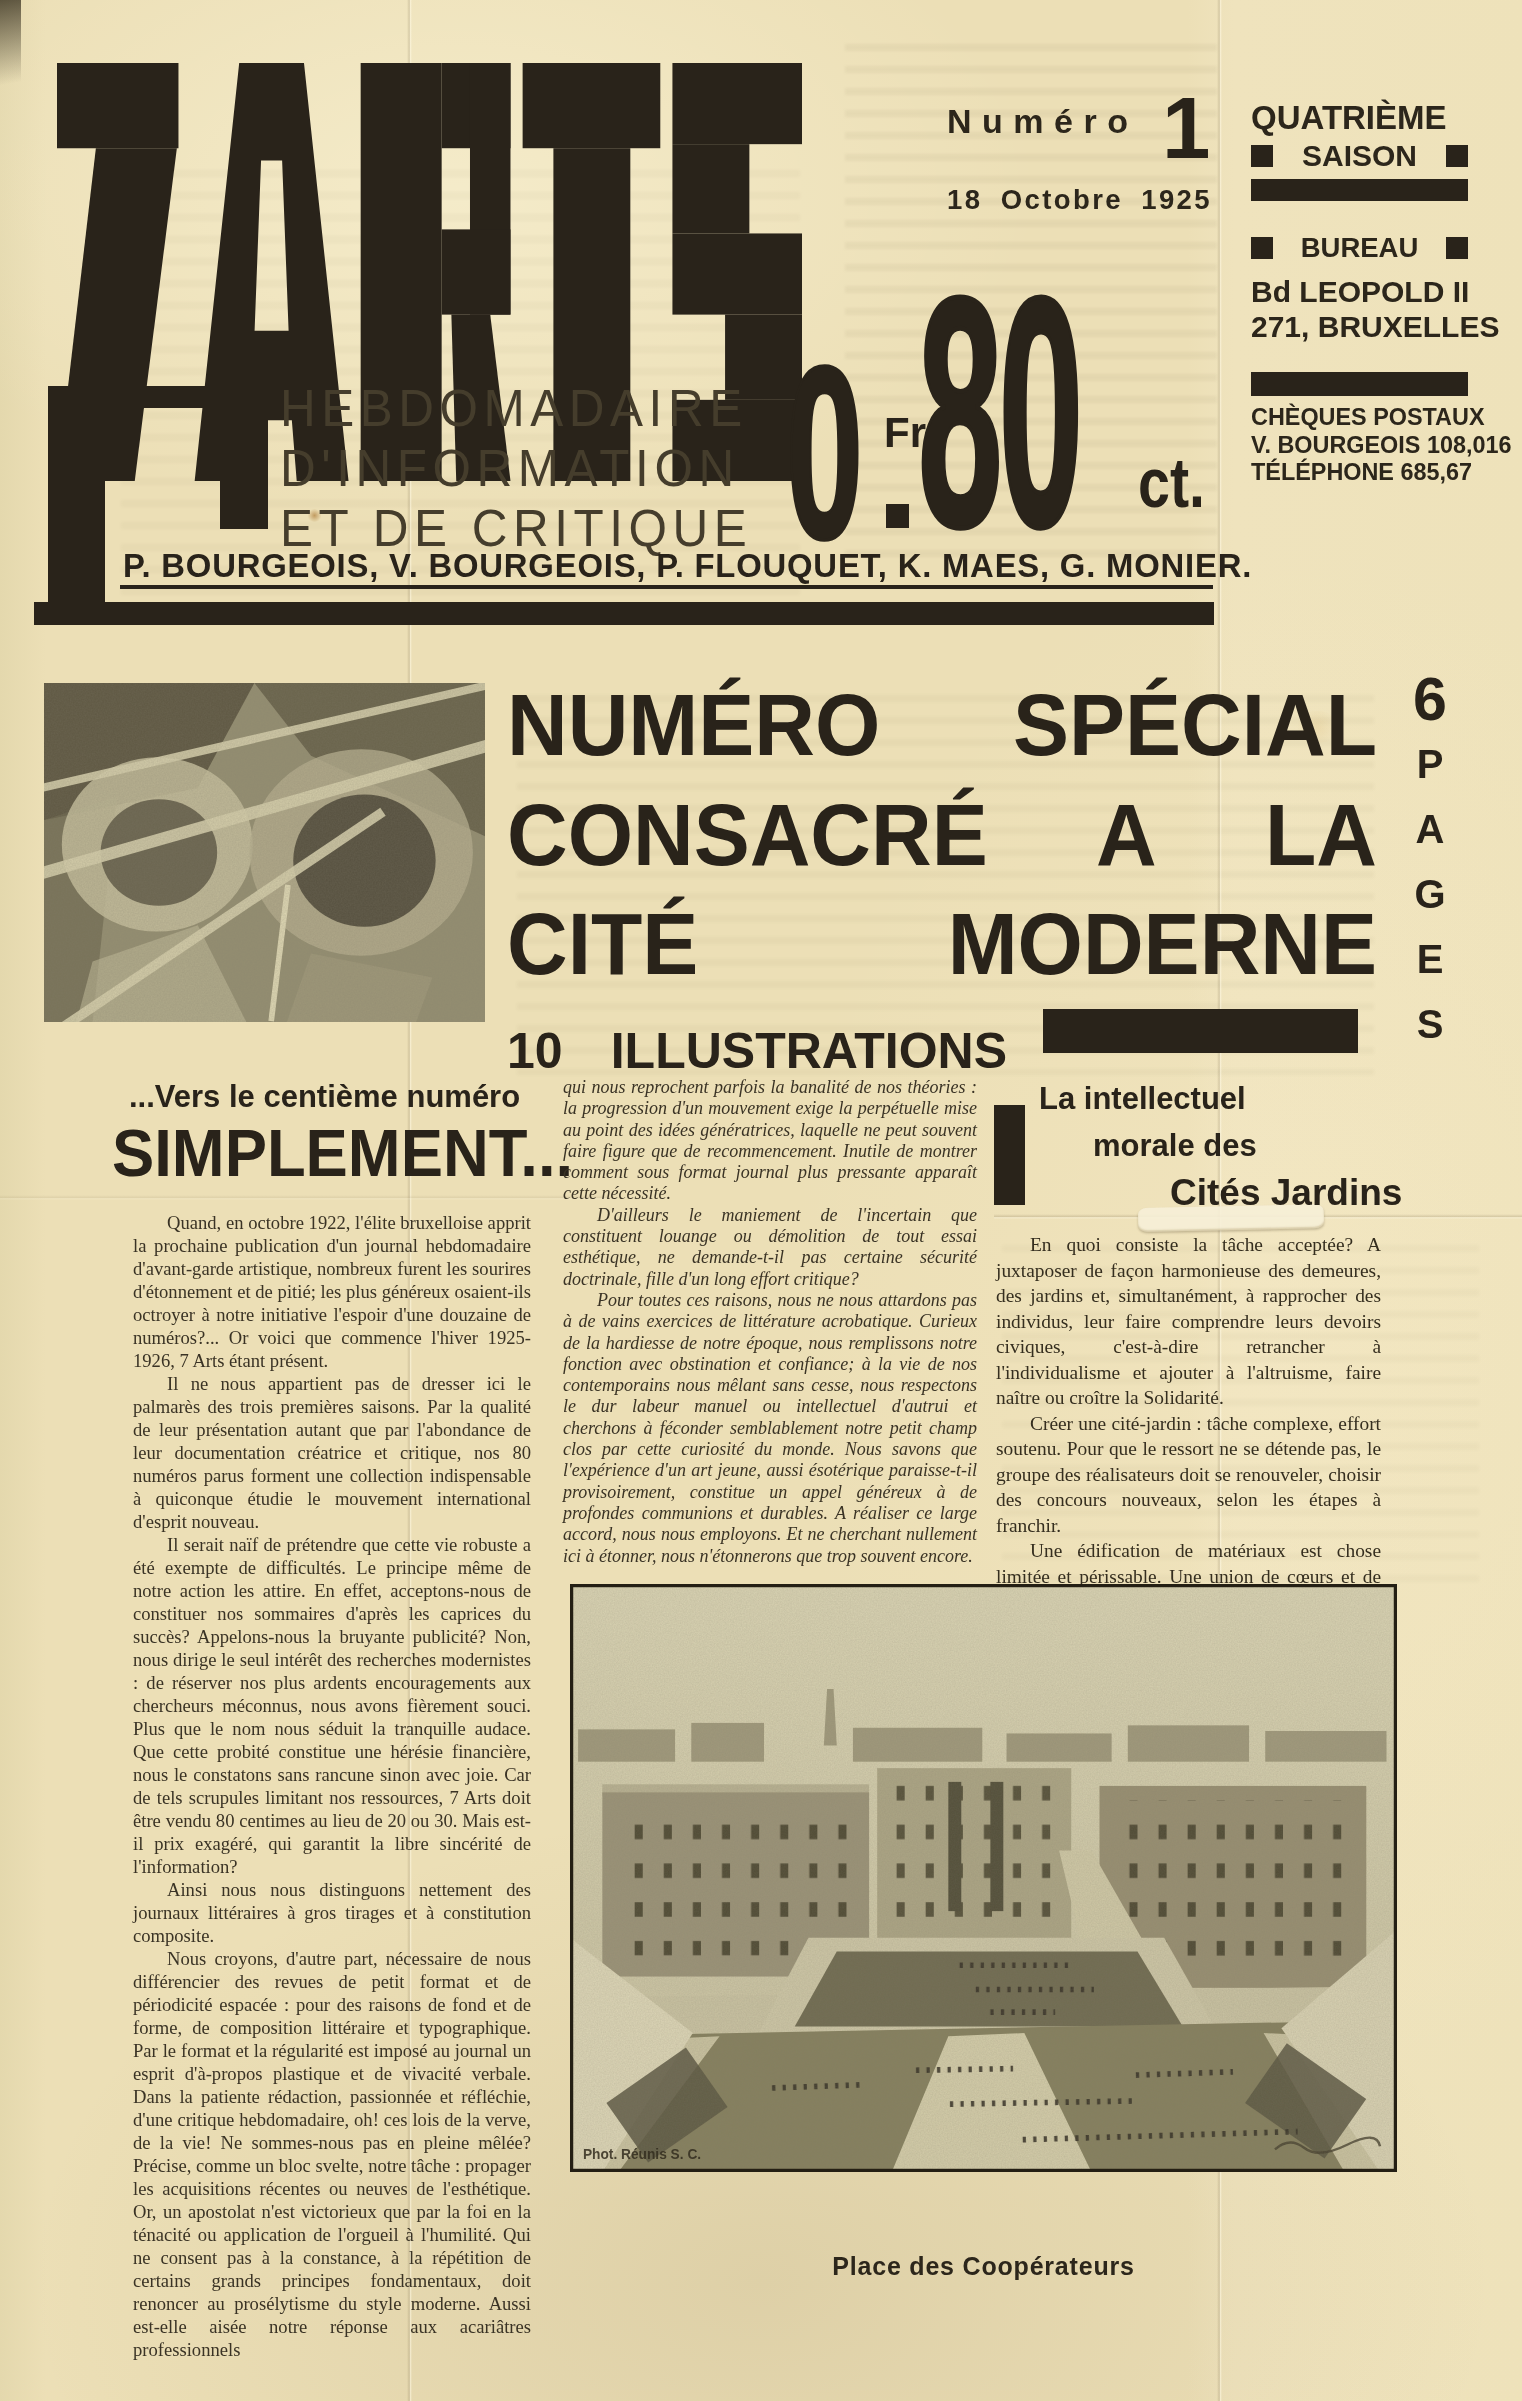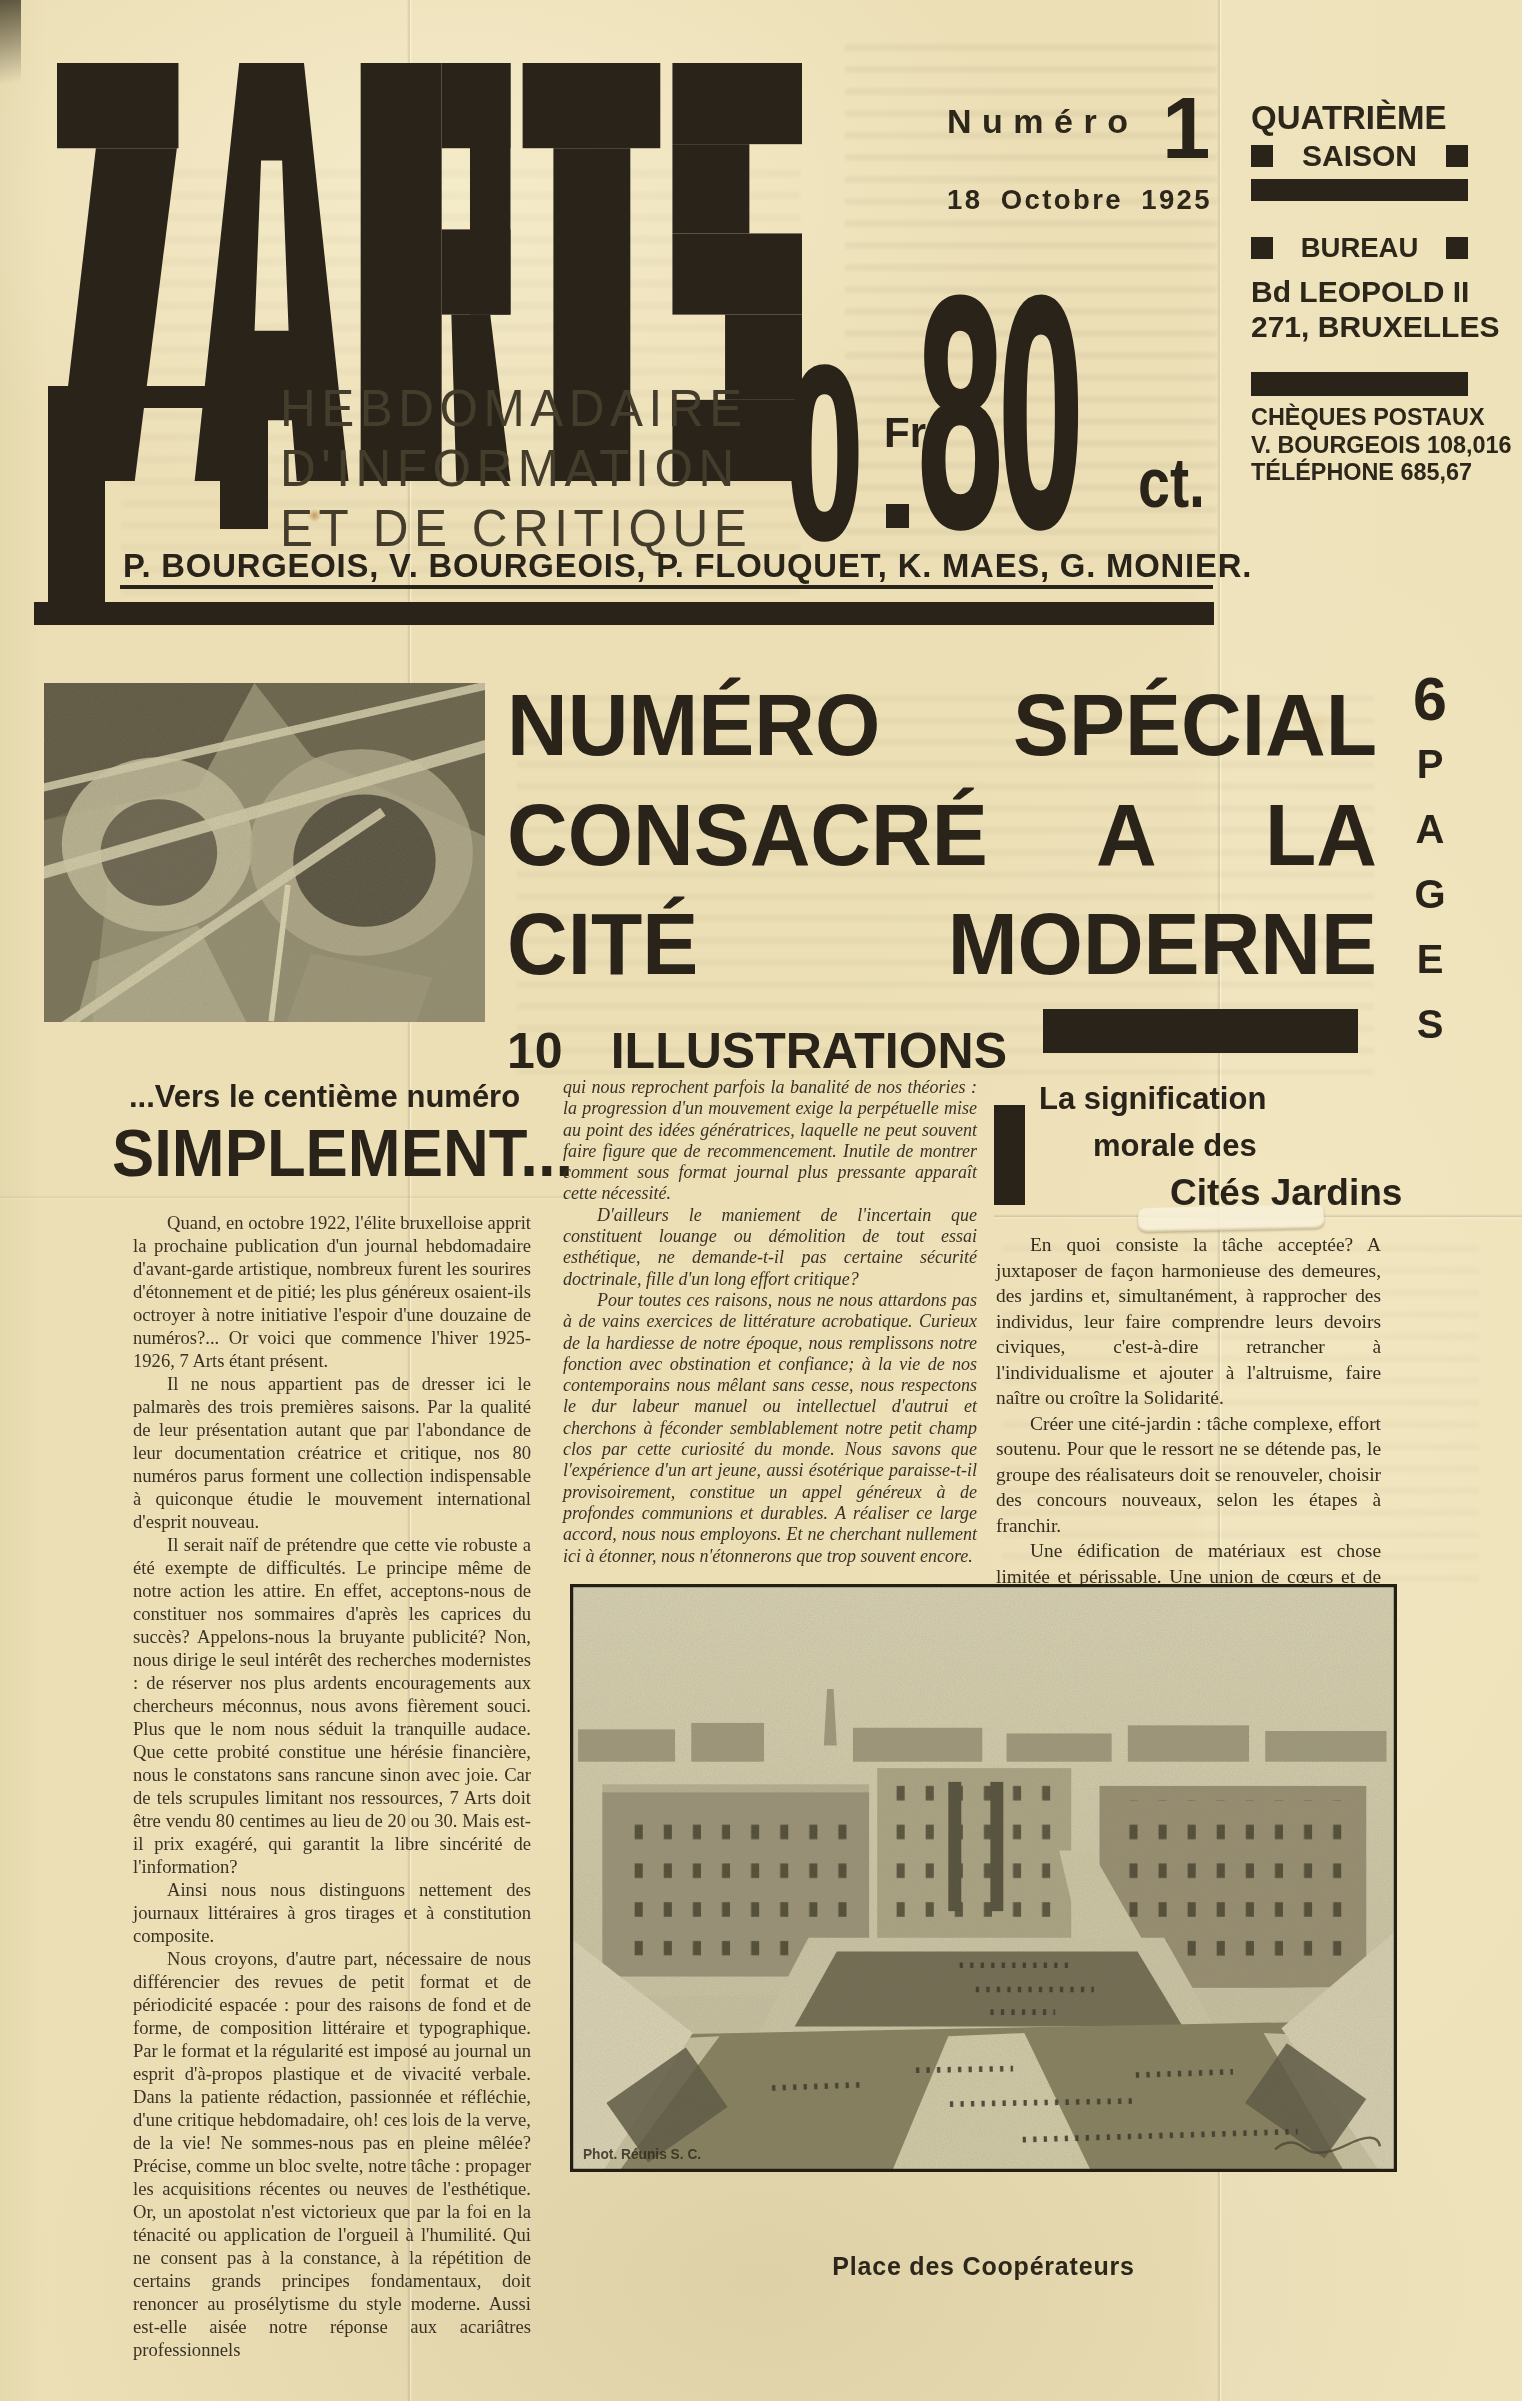--- a/index.html
+++ b/index.html
@@ -243,21 +243,21 @@
     <p>Nous croyons, d'autre part, nécessaire de nous différencier des revues de petit format et de périodicité espacée : pour des raisons de fond et de forme, de composition littéraire et typographique. Par le format et la régularité est imposé au journal un esprit d'à-propos plastique et de vivacité verbale. Dans la patiente rédaction, passionnée et réfléchie, d'une critique hebdomadaire, oh! ces lois de la verve, de la vie! Ne sommes-nous pas en pleine mêlée? Précise, comme un bloc svelte, notre tâche : propager les acquisitions récentes ou neuves de l'esthétique. Or, un apostolat n'est victorieux que par la foi en la ténacité ou application de l'orgueil à l'humilité. Qui ne consent pas à la constance, à la répétition de certains grands principes fondamentaux, doit renoncer au prosélytisme du style moderne. Aussi est-elle aisée notre réponse aux acariâtres professionnels</p>
   </div>
 
   <div class="col col-mid">
     <p class="noind">qui nous reprochent parfois la banalité de nos théories : la progression d'un mouvement exige la perpétuelle mise au point des idées génératrices, laquelle ne peut souvent faire figure que de recommencement. Inutile de montrer comment sous format journal plus pressante apparaît cette nécessité.</p>
     <p>D'ailleurs le maniement de l'incertain que constituent louange ou démolition de tout essai esthétique, ne demande-t-il pas certaine sécurité doctrinale, fille d'un long effort critique?</p>
     <p>Pour toutes ces raisons, nous ne nous attardons pas à de vains exercices de littérature acrobatique. Curieux de la hardiesse de notre époque, nous remplissons notre fonction avec obstination et confiance; à la vie de nos contemporains nous mêlant sans cesse, nous respectons le dur labeur manuel ou intellectuel d'autrui et cherchons à féconder semblablement notre petit champ clos par cette curiosité du monde. Nous savons que l'expérience d'un art jeune, aussi ésotérique paraisse-t-il provisoirement, constitue un appel généreux à de profondes communions et durables. A réaliser ce large accord, nous nous employons. Et ne cherchant nullement ici à étonner, nous n'étonnerons que trop souvent encore.</p>
   </div>
 
   <div class="abs bar rt-bar"></div>
-  <div class="abs rt1">La signification</div>
+  <div class="abs rt1">La intellectuel</div>
   <div class="abs rt2">morale des</div>
   <div class="abs rt3">Cités Jardins</div>
   <div class="col col-right">
     <p>En quoi consiste la tâche acceptée? A juxtaposer de façon harmonieuse des demeures, des jardins et, simultanément, à rapprocher des individus, leur faire comprendre leurs devoirs civiques, c'est-à-dire retrancher à l'individualisme et ajouter à l'altruisme, faire naître ou croître la Solidarité.</p>
     <p>Créer une cité-jardin : tâche complexe, effort soutenu. Pour que le ressort ne se détende pas, le groupe des réalisateurs doit se renouveler, choisir des concours nouveaux, selon les étapes à franchir.</p>
     <p>Une édification de matériaux est chose limitée et périssable. Une union de cœurs et de têtes a une portée infinie, perpétuelle. Autrement laborieux est l'achèvement de la construction morale que celui de la réalisation matérielle; si l'on se réjouit bruyamment du succès technique et administratif d'une société de bâtisse en commun (la partie facile, en somme), n'est-ce pas fréquemment pour pallier</p>
   </div>
 
   <div class="abs photo-city">
     <svg viewBox="0 0 1023 728" preserveAspectRatio="none">

